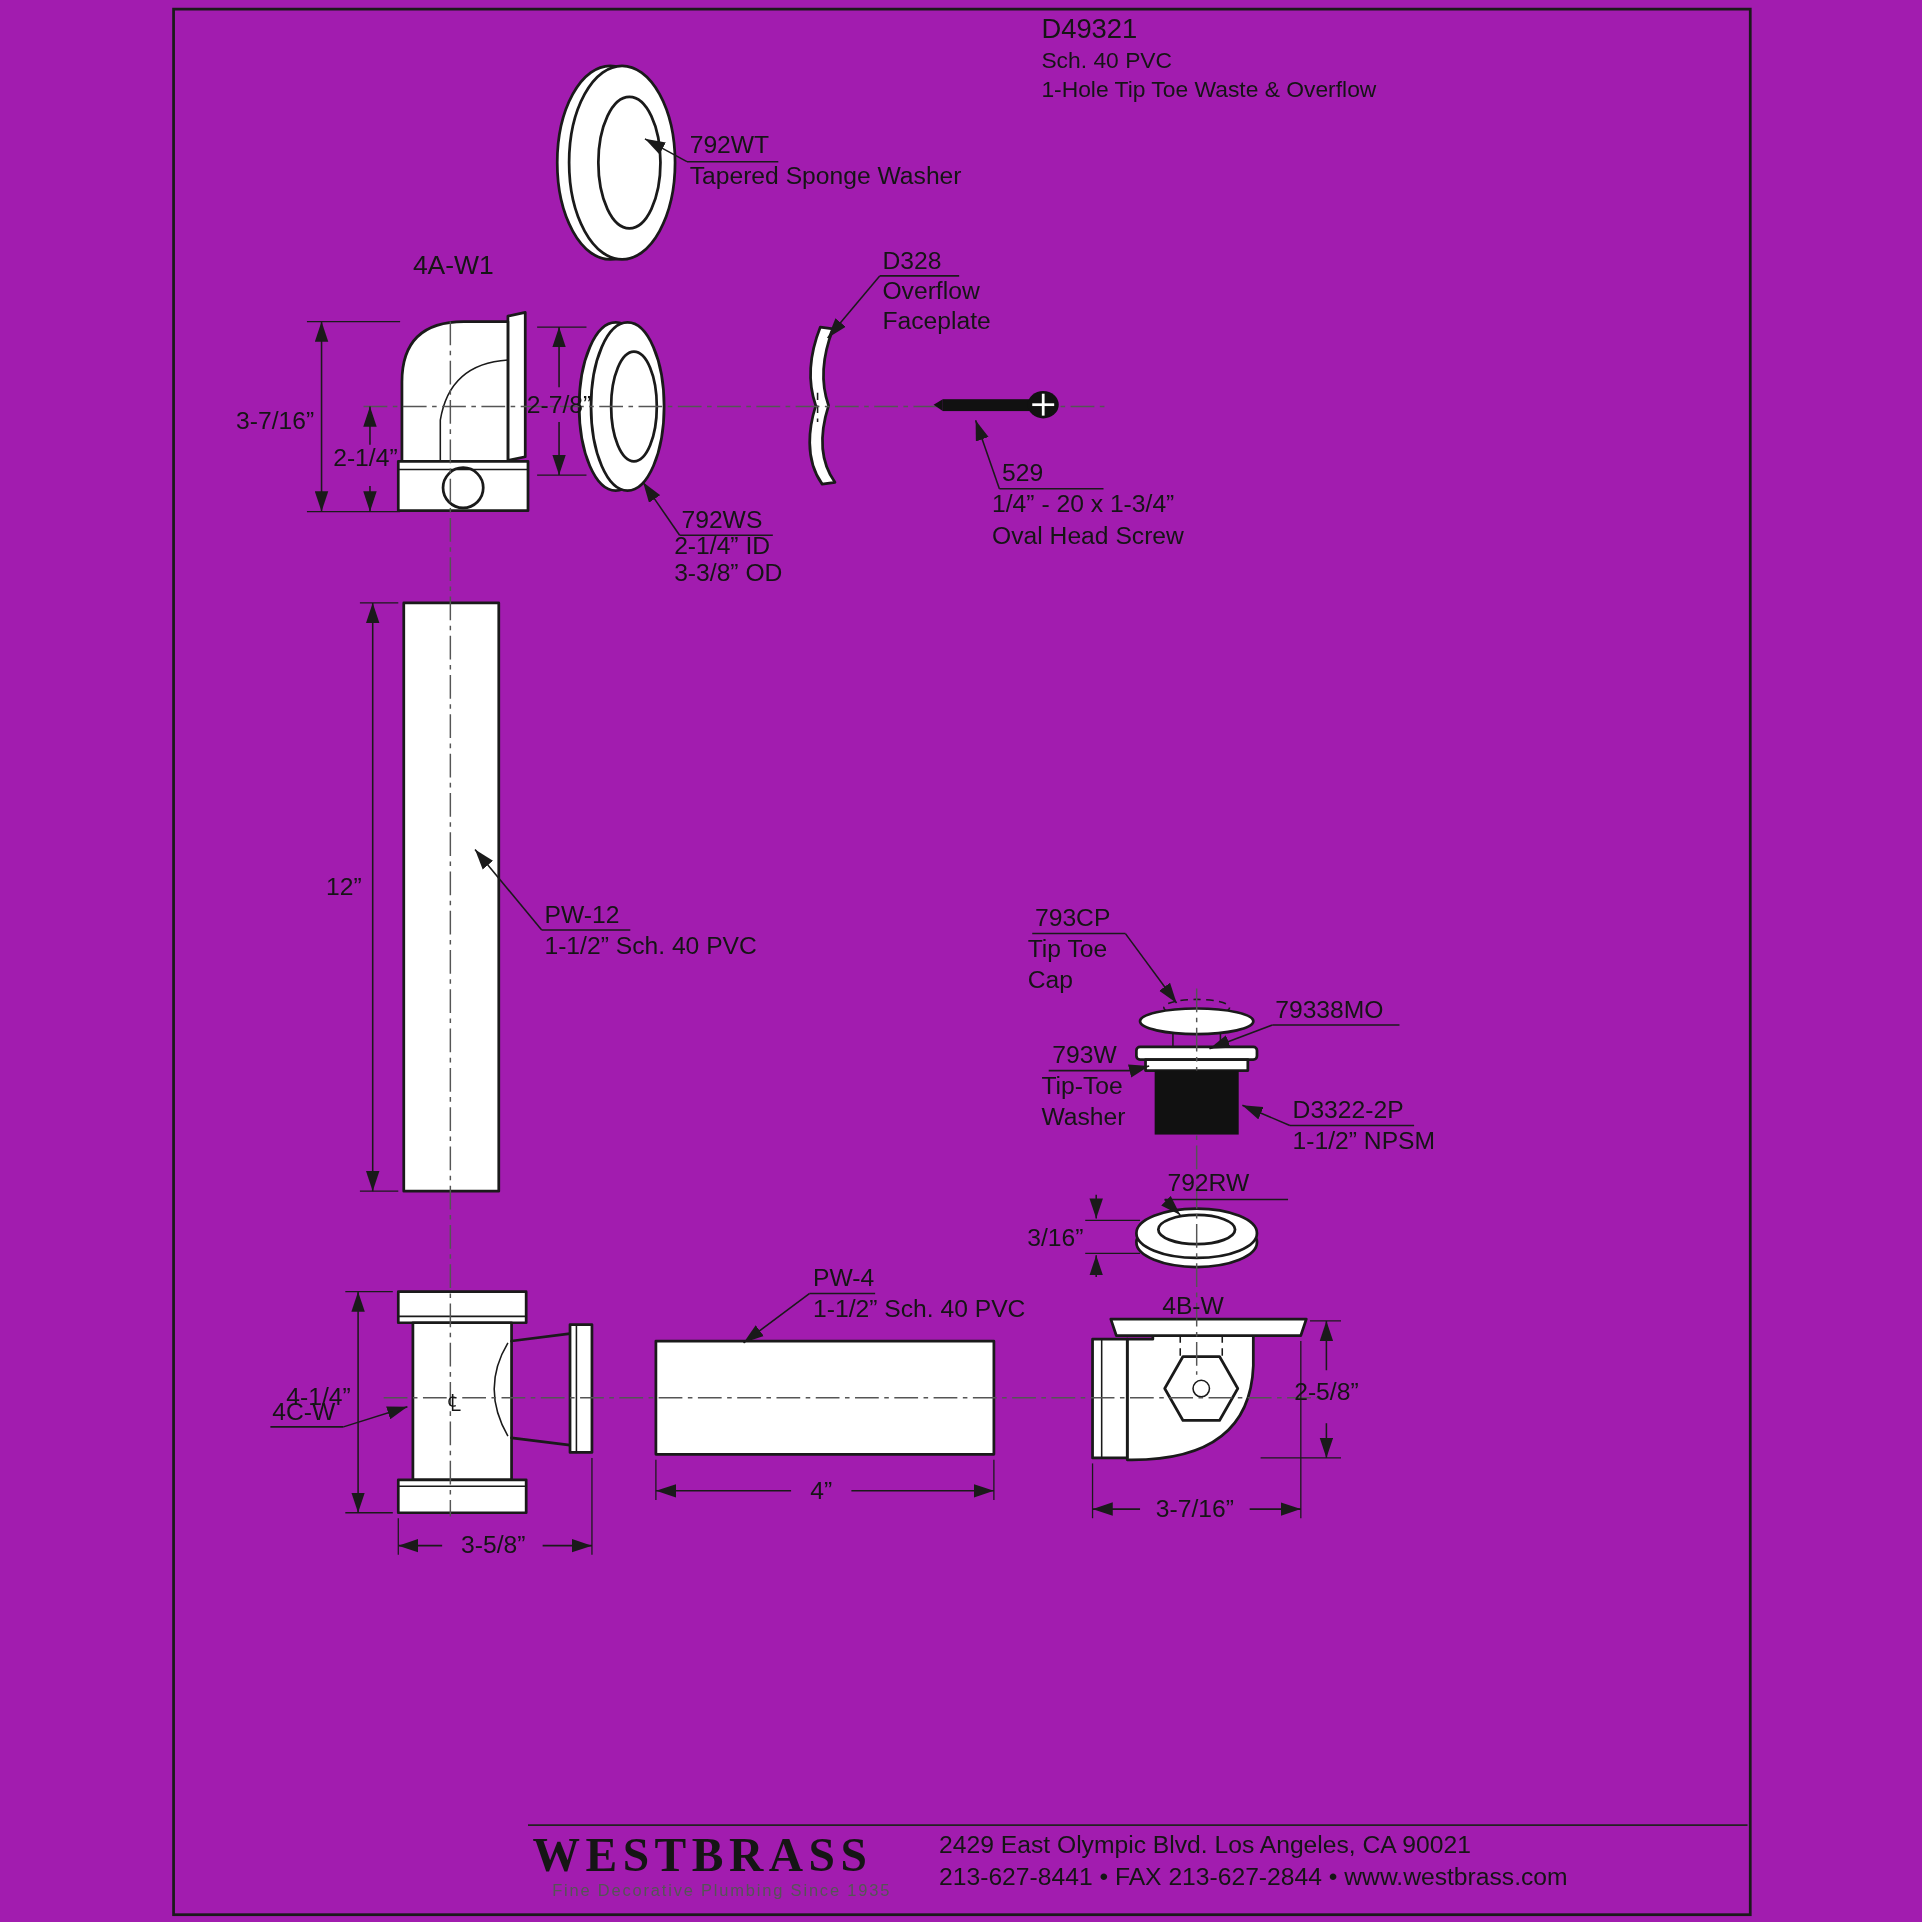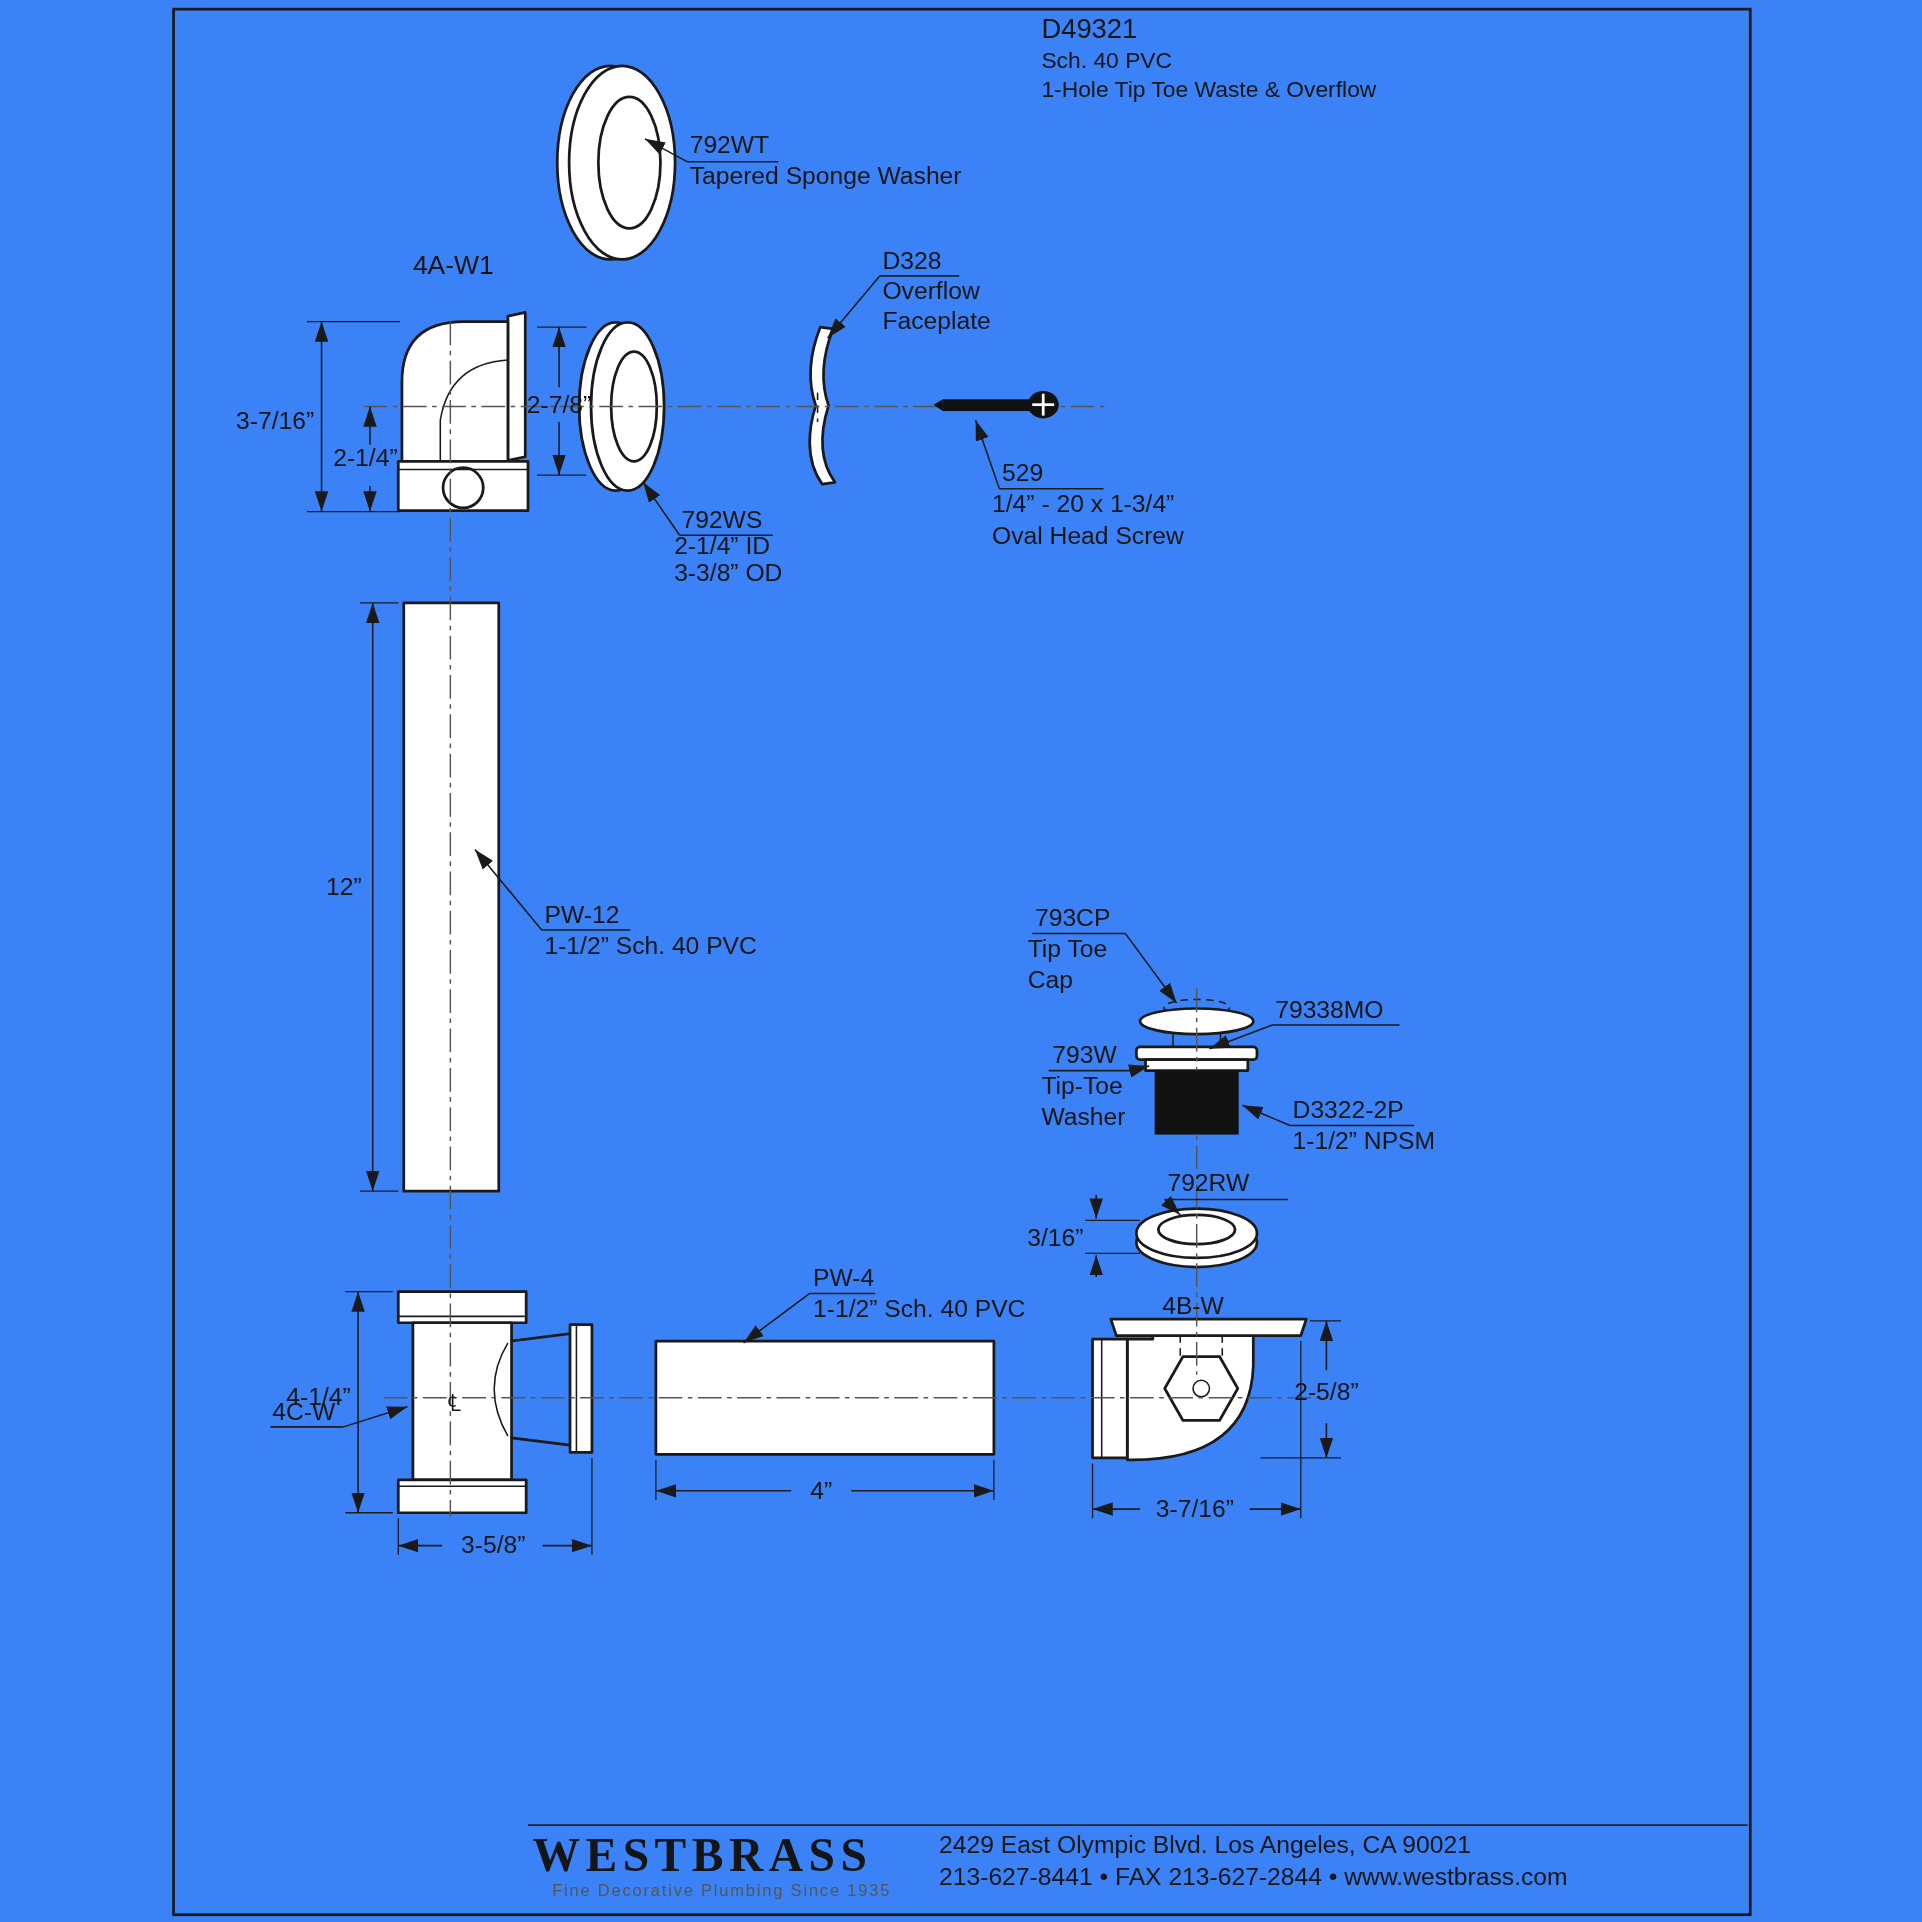--- a/index.html
+++ b/index.html
@@ -1,16 +1,16 @@
 <!DOCTYPE html>
 <html style="font-size:14.6px"><head>
 <meta charset="utf-8">
 <style>
   html,body{margin:0;padding:0;background:#fff;}
-  .sheet{position:relative;width:1922px;height:1922px;background:#3b82f6;overflow:hidden;}
+  .sheet{position:relative;width:1922px;height:1922px;background:#a21caf;overflow:hidden;}
   svg{position:absolute;left:0;top:0;font-family:"Liberation Sans",sans-serif;}
   text{fill:#151515;font-size:27px;}
   .t30{font-size:30px;}
   .t25{font-size:25px;}
   .t29{font-size:29px;}
   .t26{font-size:26px;}
   .brand{font-family:"Liberation Serif",serif;font-weight:bold;font-size:52px;letter-spacing:6px;}
   .tag{font-size:18px;letter-spacing:2px;fill:#555;}
   .outline{stroke:#1a1a1a;stroke-width:3;fill:#fff;stroke-linejoin:round;stroke-linecap:round;}
   .nf{fill:none;}

